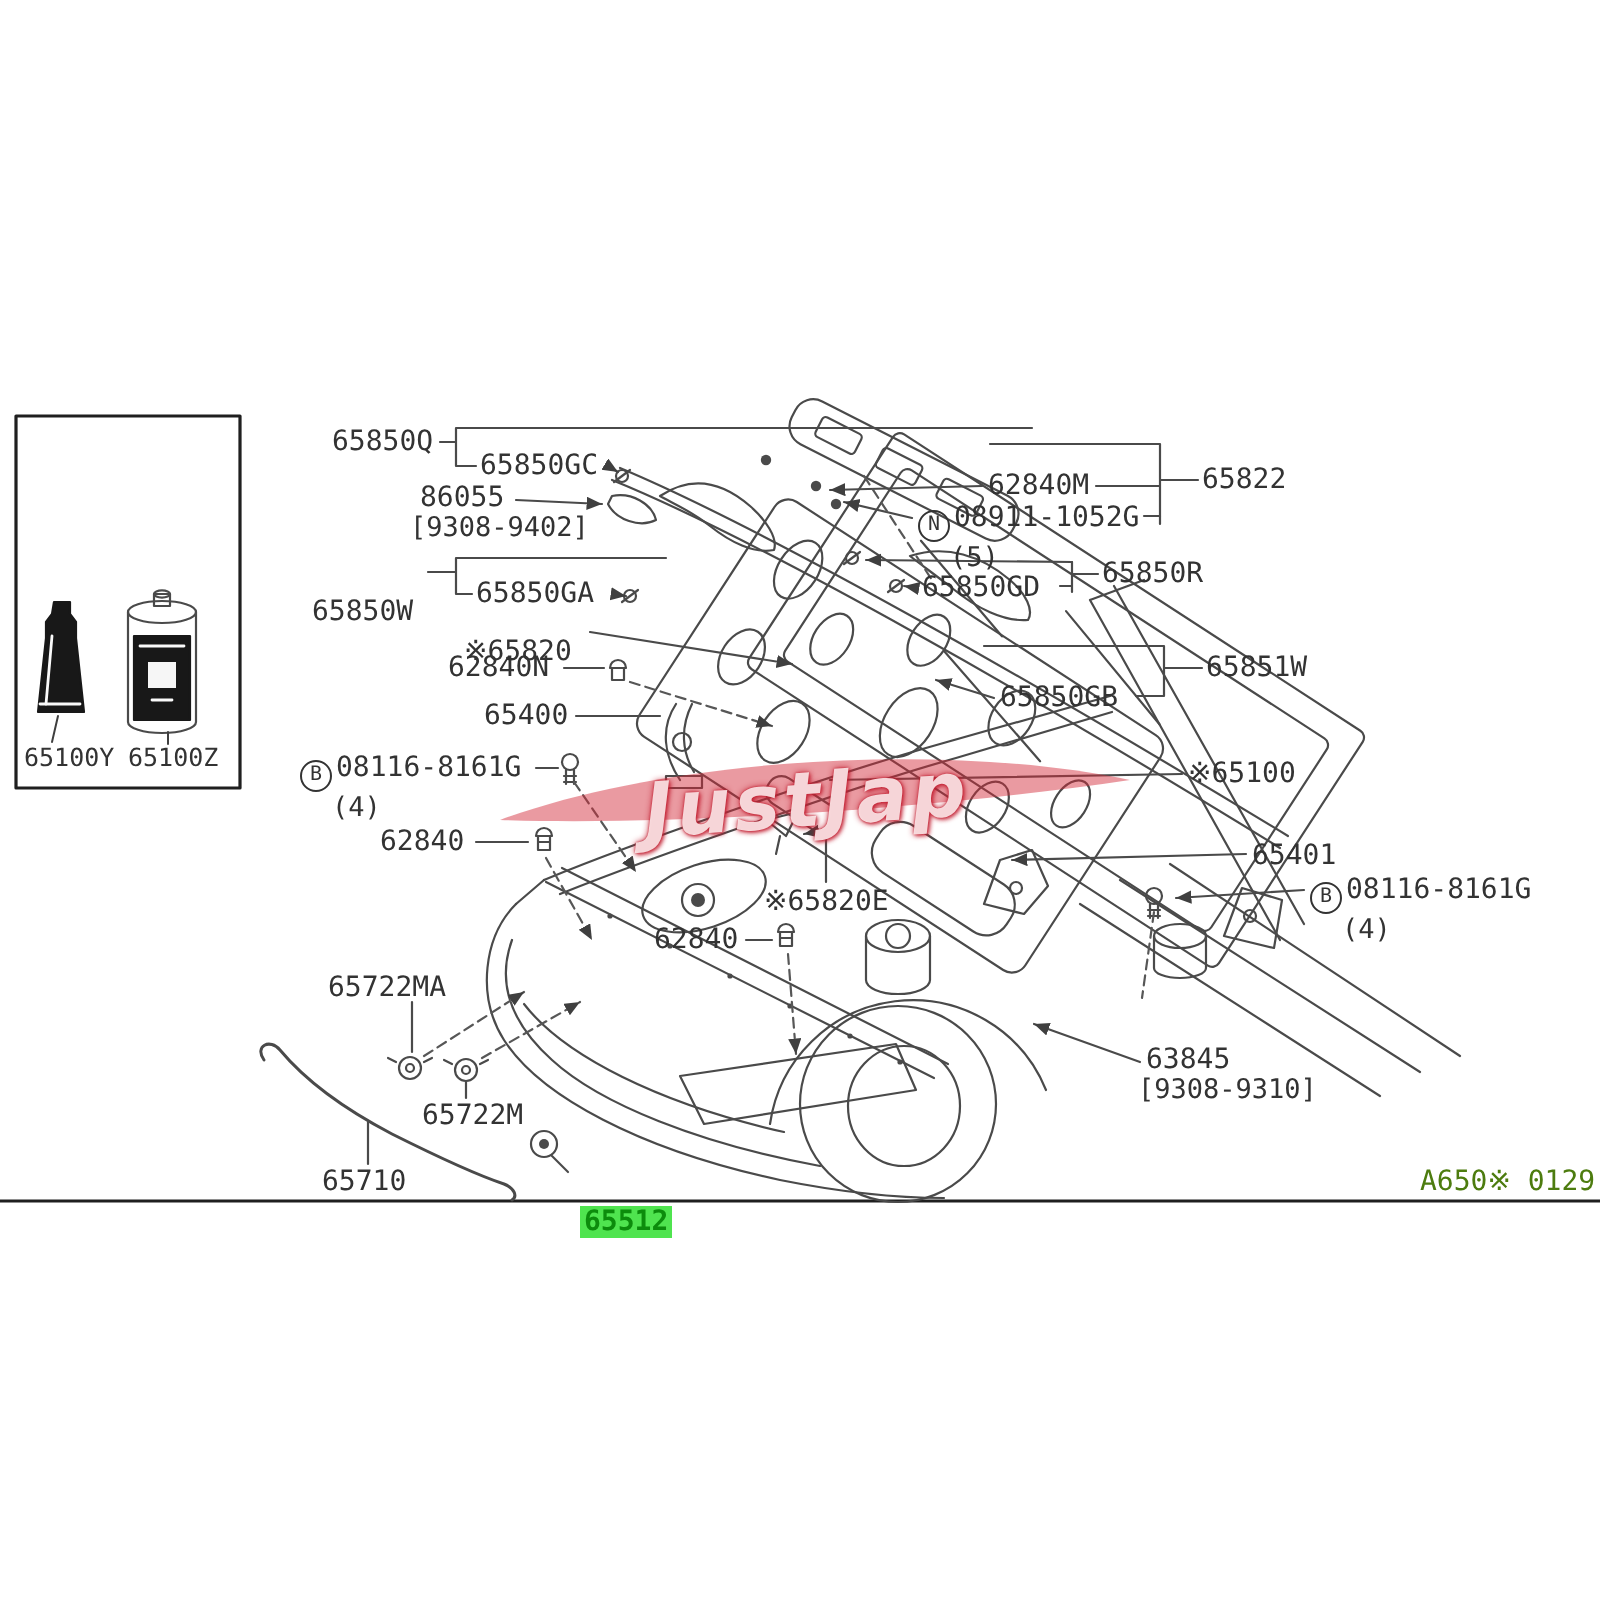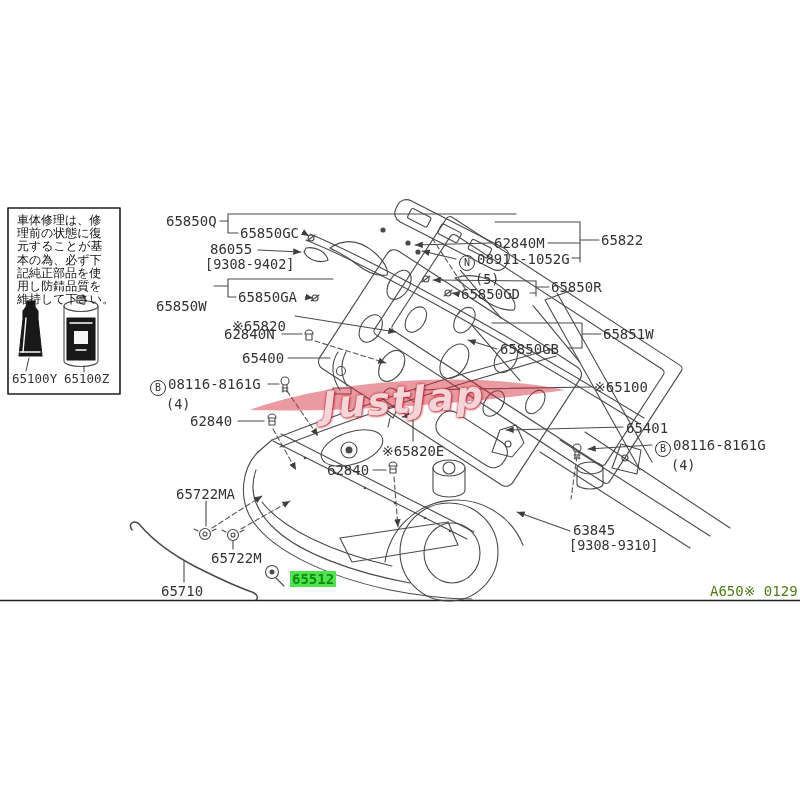--- a/index.html
+++ b/index.html
@@ -261,29 +261,20 @@
     <path d="M276,578 L284,586"></path>
     <path class="dash" d="M432,238 L466,290"></path>
   </g>
 
   <path class="swoosh" d="M250,410 C330,380 470,370 565,390 C470,404 340,413 250,410 Z"></path>
 </svg>
 
 <div class="watermark">JustJap</div>
 
 
-<div class="jp" id="jp-lines">
-      <div>車体修理は、修</div>
-      <div>理前の状態に復</div>
-      <div>元することが基</div>
-      <div>本の為、必ず下</div>
-      <div>記純正部品を使</div>
-      <div>用し防錆品質を</div>
-      <div>維持して下さい。</div>
-    </div>
 
 <div class="plabel inset-lbl" style="left:12px;top:372px">65100Y</div>
 <div class="plabel inset-lbl" style="left:64px;top:372px">65100Z</div>
 
 <div class="ref plabel">A650※ 0129</div>
 
 <div id="labels">
       <div class="plabel" style="left: 166px; top: 214px;"><span class="t">65850Q</span></div>
       <div class="plabel" style="left: 240px; top: 226px;"><span class="t">65850GC</span></div>
       <div class="plabel" style="left: 210px; top: 242px;"><span class="t">86055</span><div class="sub" style="margin-left: -5px;">[9308-9402]</div></div>
@@ -299,20 +290,20 @@
       <div class="plabel" style="left: 601px; top: 233px;"><span class="t">65822</span></div>
       <div class="plabel" style="left: 461px; top: 287px;"><span class="t">65850GD</span></div>
       <div class="plabel" style="left: 551px; top: 280px;"><span class="t">65850R</span></div>
       <div class="plabel" style="left: 500px; top: 342px;"><span class="t">65850GB</span></div>
       <div class="plabel" style="left: 603px; top: 327px;"><span class="t">65851W</span></div>
       <div class="plabel" style="left: 594px; top: 380px;"><span class="t">※65100</span></div>
       <div class="plabel" style="left: 626px; top: 421px;"><span class="t">65401</span></div>
       <div class="plabel" style="left: 655px; top: 438px;"><span class="circ">B</span><span class="t">08116-8161G</span><div class="qty">(4)</div></div>
       <div class="plabel" style="left: 382px; top: 444px;"><span class="t">※65820E</span></div>
       <div class="plabel" style="left: 327px; top: 463px;"><span class="t">62840</span></div>
-      <div class="plabel" style="left: 176px; top: 487px; text-align: right;"><span class="t">65722MA</span></div>
+      <div class="plabel" style="left: 164px; top: 487px; text-align: right;"><span class="t">65722MA</span></div>
       <div class="plabel" style="left: 211px; top: 551px;"><span class="t">65722M</span></div>
       <div class="plabel" style="left: 573px; top: 523px;"><span class="t">63845</span><div class="sub" style="margin-left: -4px;">[9308-9310]</div></div>
       <div class="plabel" style="left: 161px; top: 584px;"><span class="t">65710</span></div>
-      <div class="plabel hl" style="left: 290px; top: 572px;"><span class="t">65512</span></div>
+      <div class="plabel hl" style="left: 290px; top: 604px;"><span class="t">65512</span></div>
     </div>
 
 </div>
 
 </body></html>

